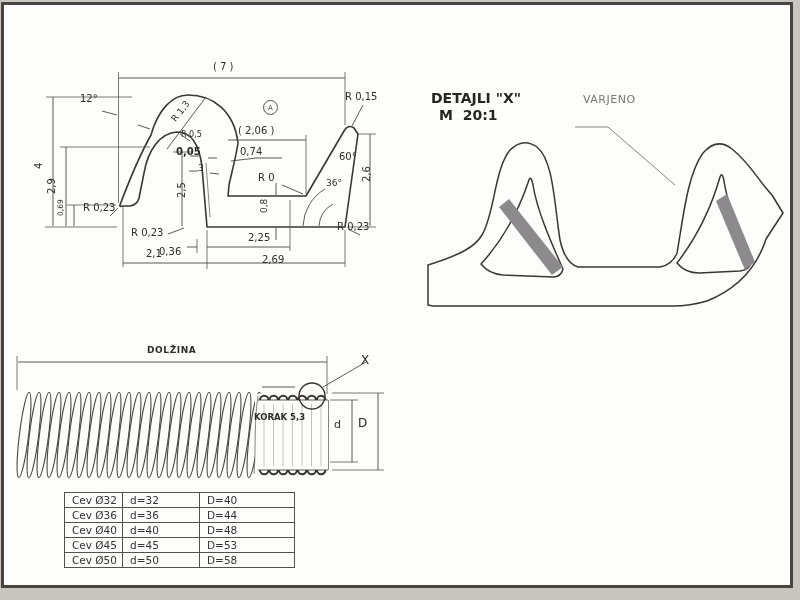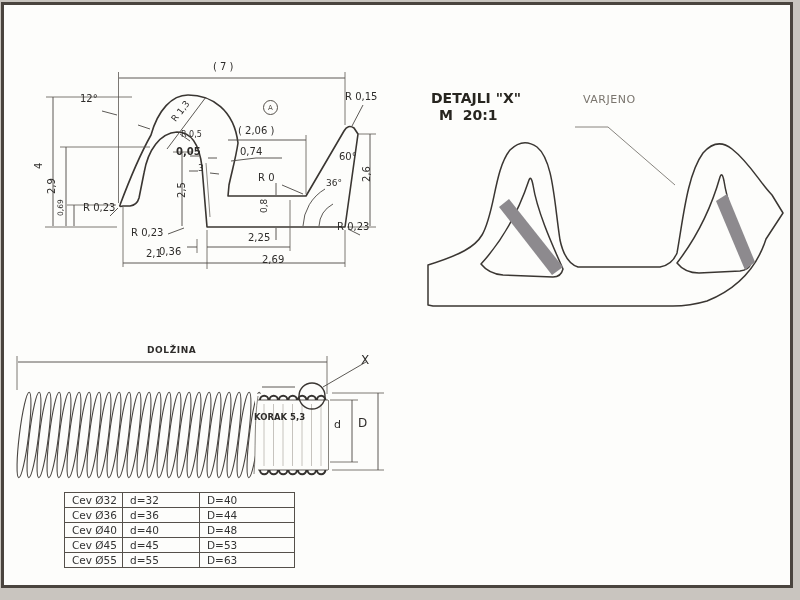--- a/index.html
+++ b/index.html
@@ -285,19 +285,19 @@
         <td>Cev Ø40</td>
         <td>d=40</td>
         <td>D=48</td>
       </tr>
       <tr>
         <td>Cev Ø45</td>
         <td>d=45</td>
         <td>D=53</td>
       </tr>
       <tr>
-        <td>Cev Ø55</td>
-        <td>d=55</td>
-        <td>D=63</td>
+        <td>Cev Ø50</td>
+        <td>d=50</td>
+        <td>D=58</td>
       </tr>
     </tbody>
   </table>
 </div>
 
 </body></html>

